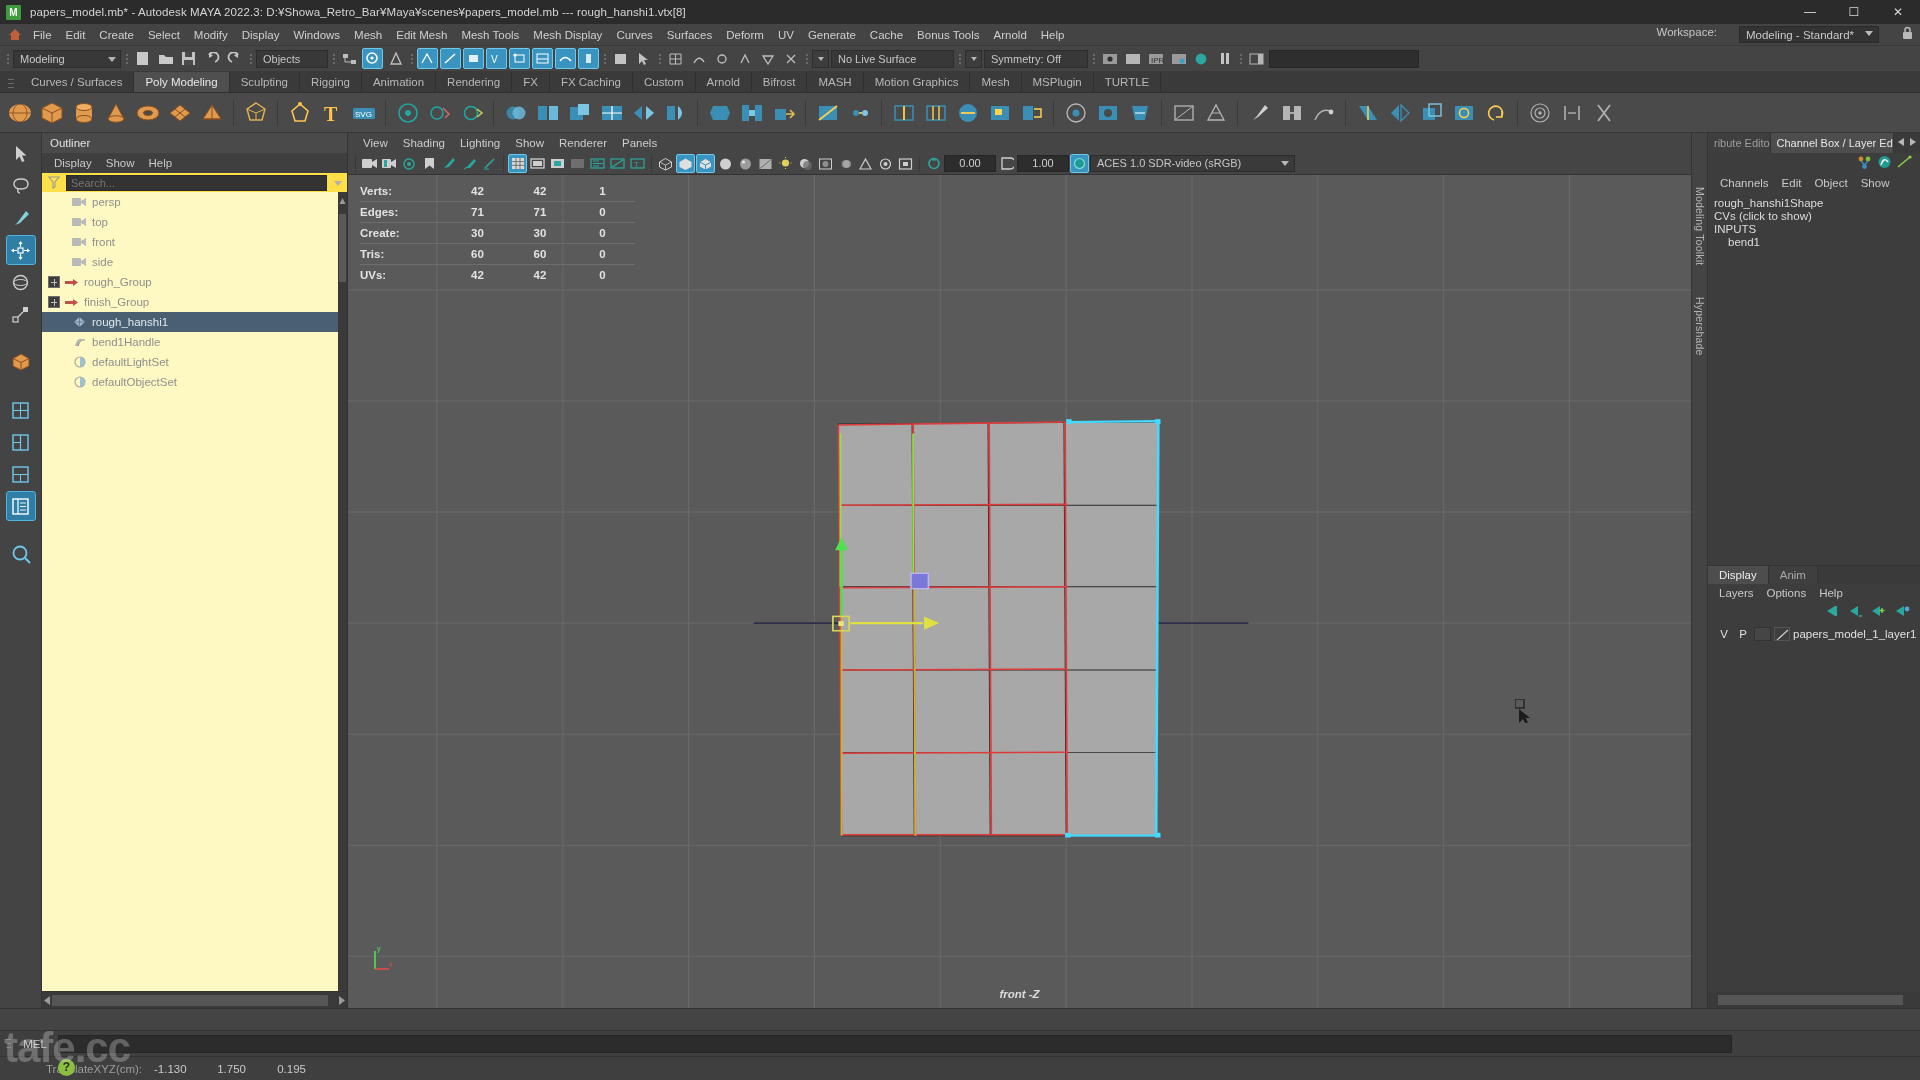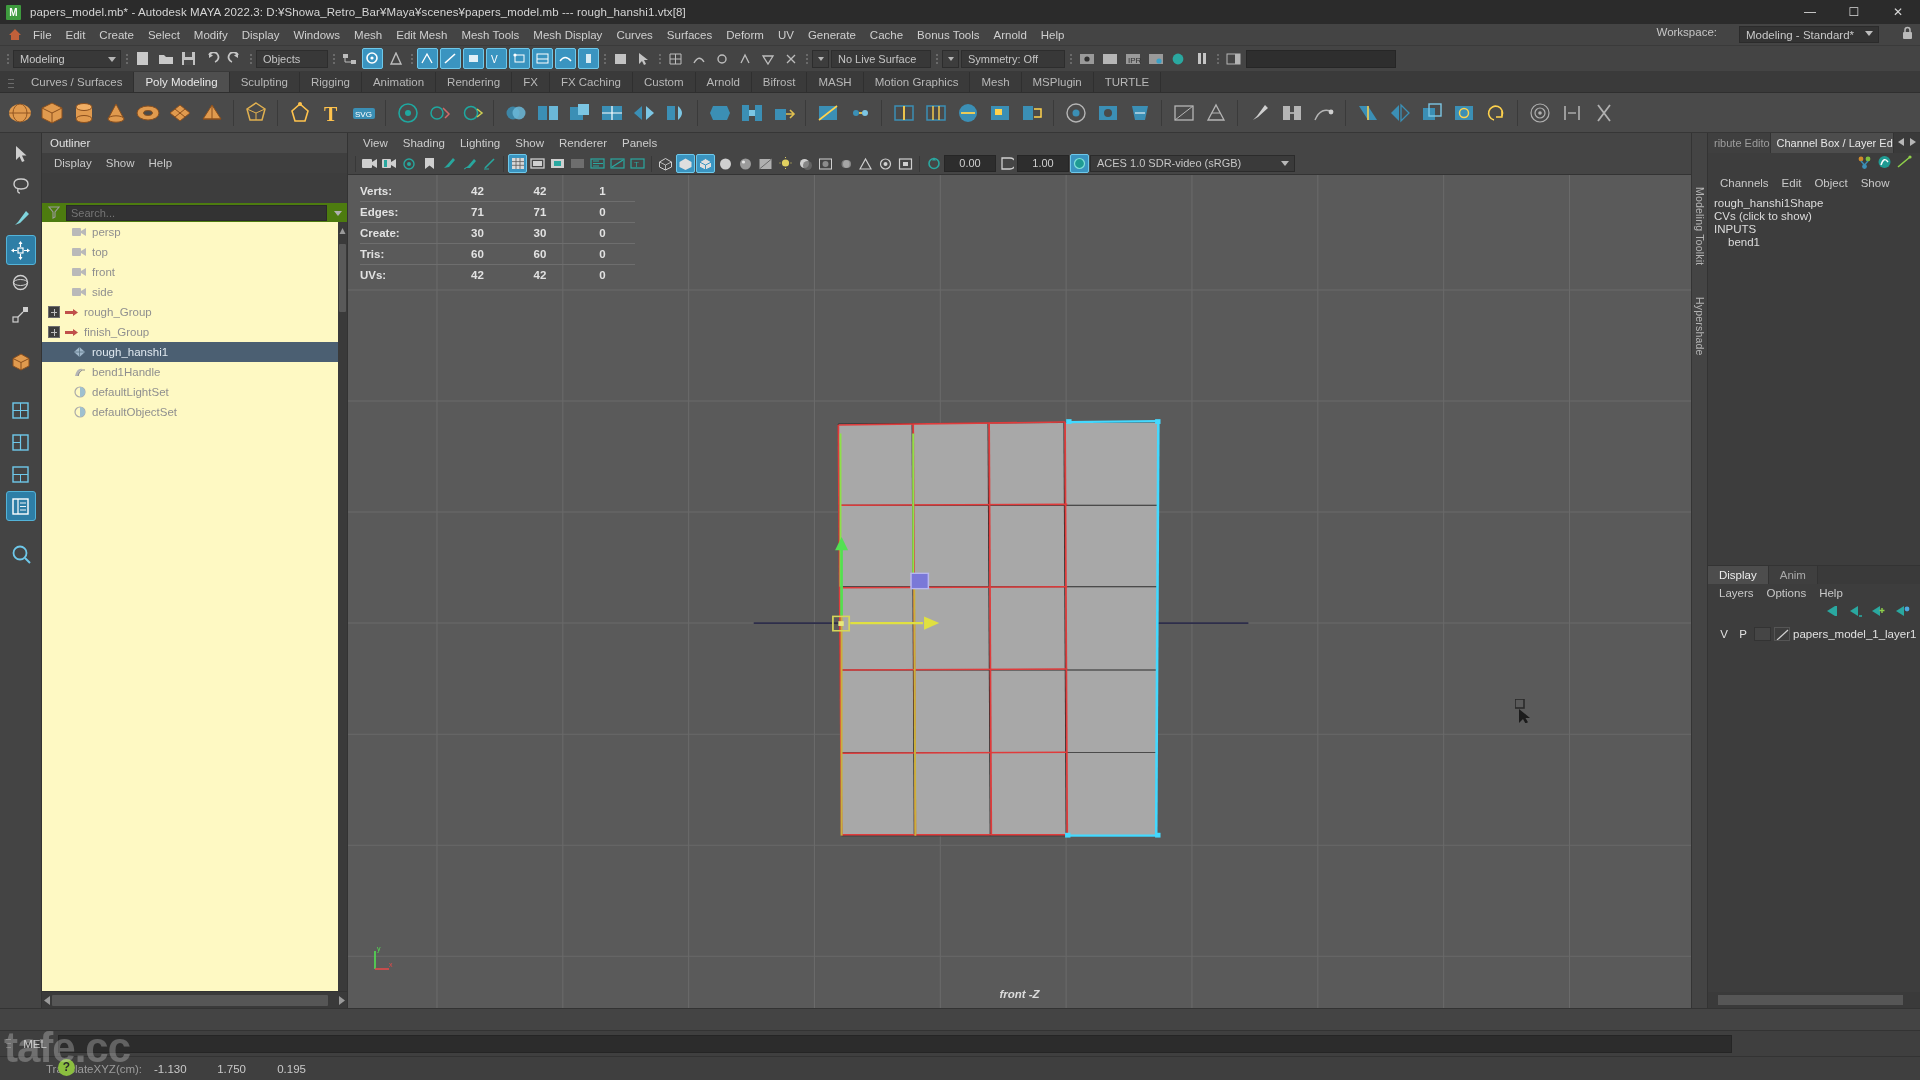--- a/index.html
+++ b/index.html
@@ -129,22 +129,22 @@
   
   .outliner {
     width:306px; background:#3d3d3d; display:flex; flex-direction:column;
     border-right:1px solid #333;
   }
   .ol-titlebar { height:20px; display:flex; align-items:center; padding-left:8px;
     background:#4a4a4a; font-size:11.5px; color:#e2e2e2; }
   .ol-menu { height:20px; display:flex; align-items:center; gap:2px;
     padding-left:6px; background:#3f3f3f; font-size:11.5px; }
   .ol-menu span { padding:1px 6px; color:#c9c9c9; }
-  .ol-search { height:19px; display:flex; align-items:center; background:#4d7c0f;
-    padding:0 2px 0 4px; gap:4px;margin-top:30px; }
+  .ol-search { height:19px; display:flex; align-items:center; background:#fde047;
+    padding:0 2px 0 4px; gap:4px; }
   .ol-search .sicon { width:16px; height:16px; display:flex; align-items:center; justify-content:center;}
   .ol-search input {
     flex:1; background:#333; border:1px solid #2a2a2a; color:#9a9a9a;
     height:16px; font-size:11px; padding:0 4px;
     font-family:"Liberation Sans", sans-serif; outline:none;
   }
   .ol-search .ddarr { width:14px; height:16px; position:relative; }
   .ol-search .ddarr::after { content:""; position:absolute; right:3px; top:6px;
     border-left:4px solid transparent; border-right:4px solid transparent;
     border-top:5px solid #b0b0b0; }
@@ -506,21 +506,21 @@
         </svg>
     </div>
     <div class="vdots">
         <i></i>
         <i></i>
         <i></i>
       </div>
     <div class="minisel">
         <i class="arr"></i>
       </div>
-    <div class="combo" style="width:100px">
+    <div class="combo" style="width:123px">
       <span>No Live Surface</span>
     </div>
     <div class="vdots">
         <i></i>
         <i></i>
         <i></i>
       </div>
     <div class="minisel">
         <i class="arr"></i>
       </div>

